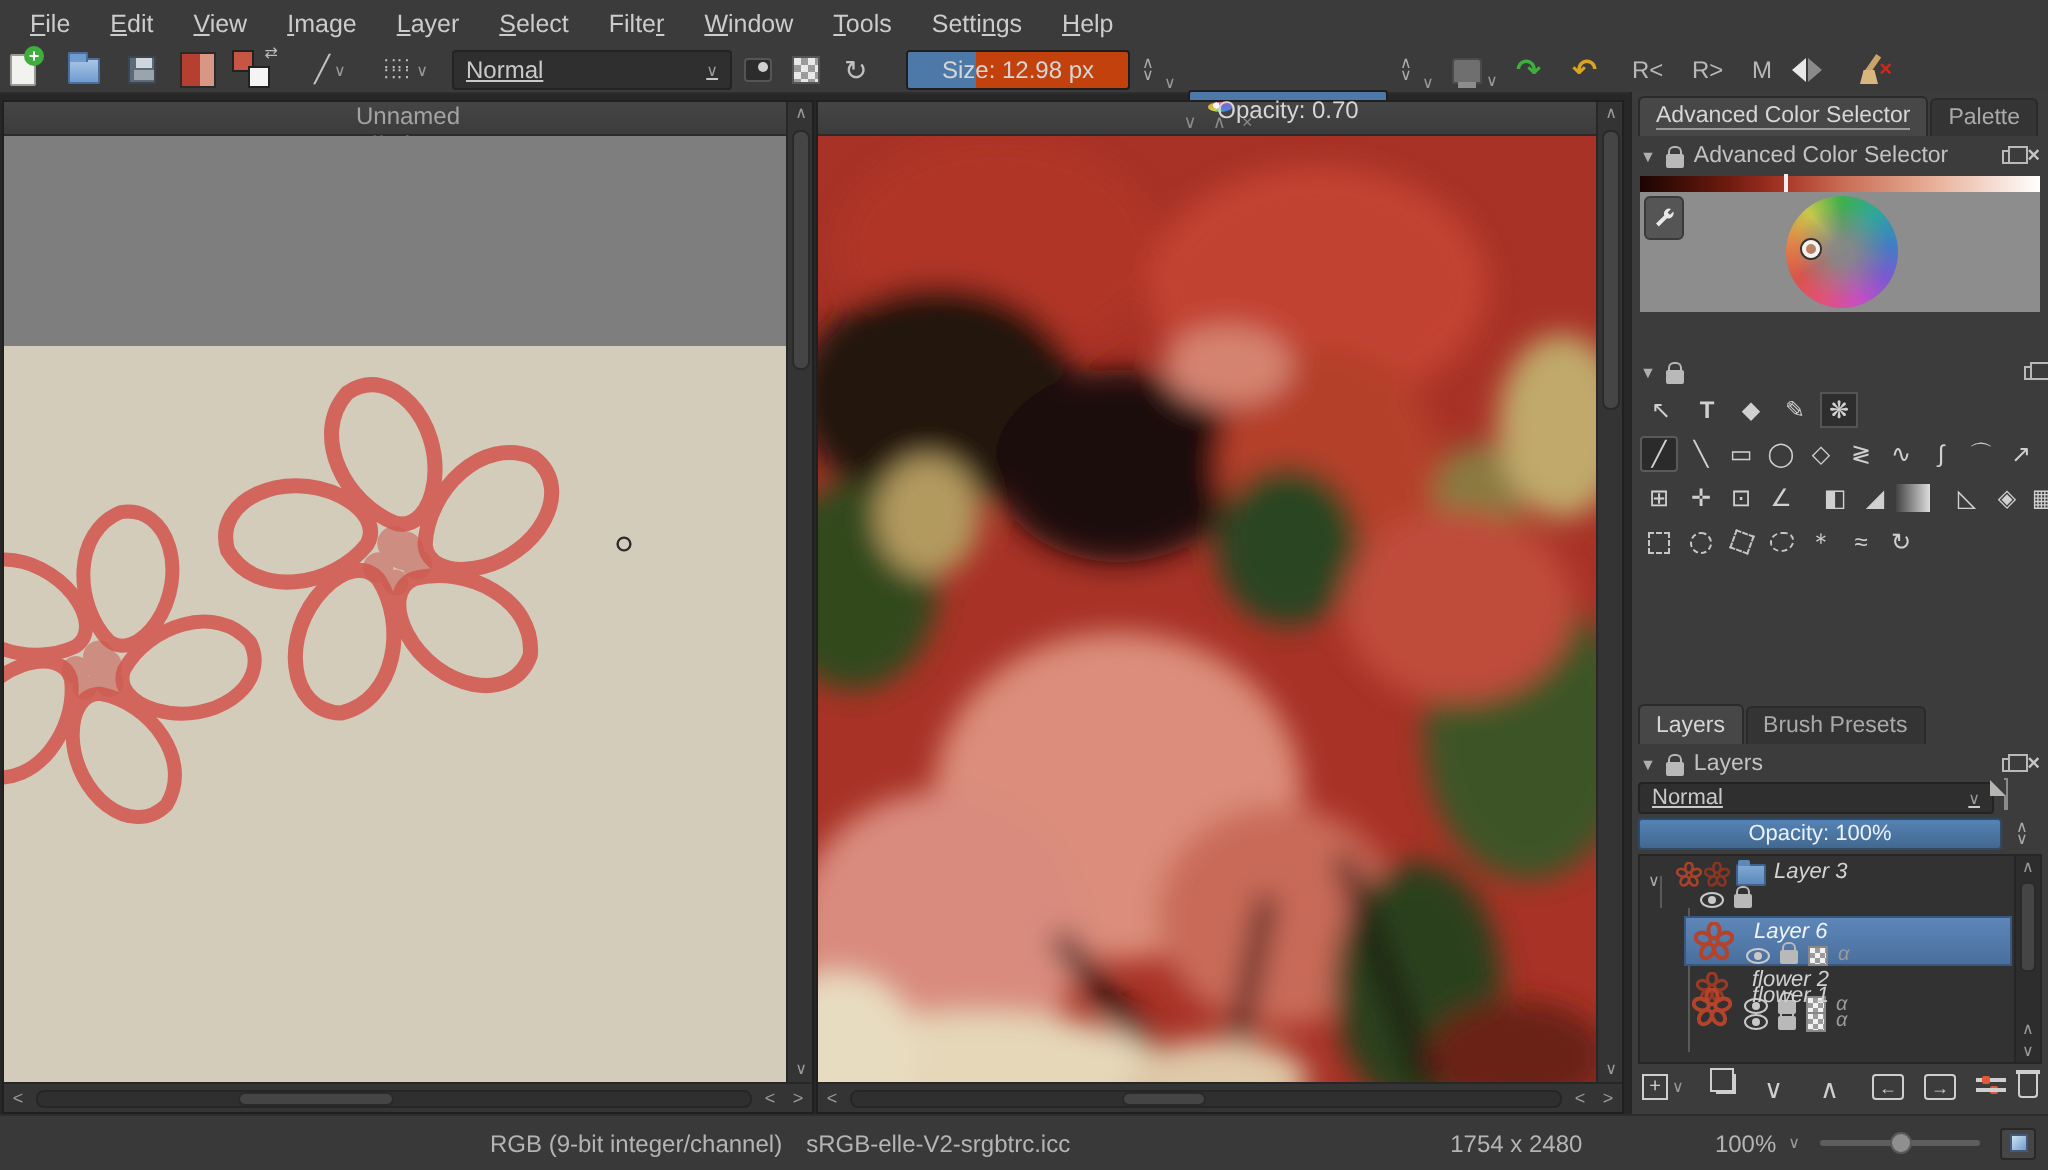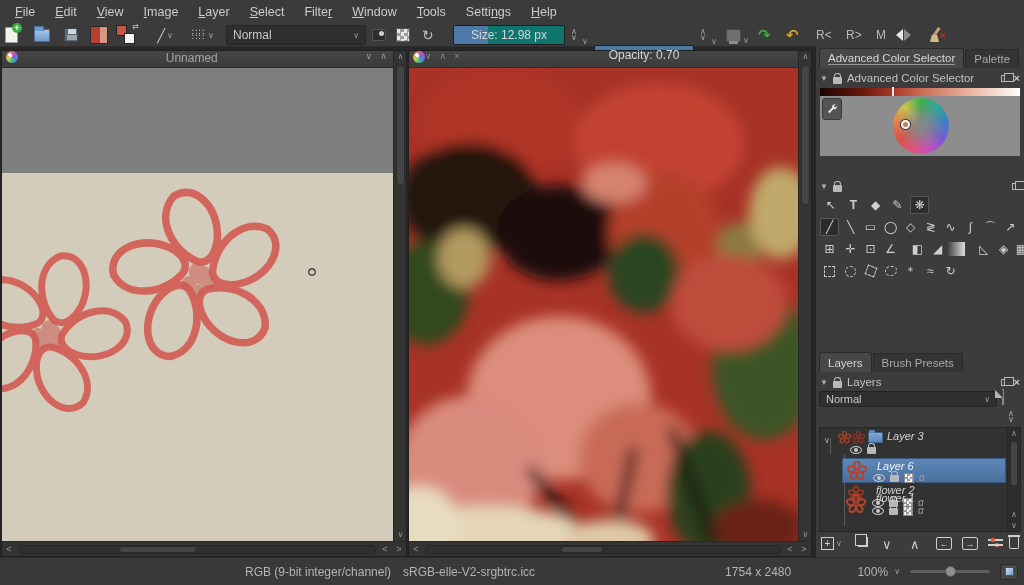--- a/index.html
+++ b/index.html
@@ -11,22 +11,22 @@
   
   #menubar{left:0;top:0;width:1024px;height:23px;background:#3b3b3b;display:flex;align-items:center;padding-left:6px;gap:2px;}
   .menu-item{padding:3px 9px;color:#cccccc;font-size:12.5px;cursor:default;}
   .menu-item u, .accel{text-decoration:underline;}
 
   
   #toolbar{left:0;top:23px;width:1024px;height:24px;background:#3b3b3b;border-bottom:1px solid #2d2d2d;}
   .tbtn{position:absolute;top:2px;height:20px;display:flex;align-items:center;justify-content:center;color:#c0c0c0;}
   .chev{font-size:8px;color:#9a9a9a;margin-left:2px;}
   .dropdown{background:#2f2f2f;border:1px solid #232323;border-radius:2px;color:#c9c9c9;
-            display:flex;align-items:center;padding:0 6px;font-size:12px;}
-  .spinfield{background:#0f766e;border:1px solid #1e1e1e;border-radius:2px;position:relative;overflow:hidden;
+            display:flex;align-items:center;padding:0 6px;font-size:12px;text-decoration:underline;}
+  .spinfield{background:#c2410c;border:1px solid #1e1e1e;border-radius:2px;position:relative;overflow:hidden;
              display:flex;align-items:center;justify-content:center;color:#d6d6d6;font-size:12px;}
   .spinfill{position:absolute;left:0;top:0;bottom:0;background:#4d79a8;}
   .spinlbl{position:relative;z-index:2;}
   .spincol{display:flex;flex-direction:column;justify-content:center;line-height:6px;font-size:8px;color:#aaa;margin-left:3px;}
 
   
   .i-paper{width:13px;height:16px;background:#f2f2ee;border:1px solid #9a9a96;position:relative;border-radius:1px;}
   .i-paper .plus{position:absolute;right:-5px;top:-5px;width:10px;height:10px;background:#3fae3f;border-radius:50%;
                  color:#fff;font-size:9px;line-height:10px;text-align:center;font-weight:bold;}
   .i-open{width:16px;height:13px;background:linear-gradient(180deg,#a8c4e4,#6f9cd0);border:1px solid #4a6f9e;border-radius:1px;position:relative;}
@@ -52,22 +52,22 @@
   .i-mirror .t2{width:0;height:0;border-top:6px solid transparent;border-bottom:6px solid transparent;border-left:7px solid #8a8a8a;margin-left:1px;}
   .i-broom{position:relative;width:16px;height:16px;}
   .i-broom .stick{position:absolute;left:7px;top:0;width:3px;height:10px;background:#caa36a;transform:rotate(35deg);}
   .i-broom .head{position:absolute;left:2px;top:8px;width:9px;height:7px;background:#d8b77e;clip-path:polygon(0 100%,20% 0,80% 0,100% 100%);}
   .i-broom .x{position:absolute;right:-2px;top:2px;color:#cc2a1a;font-size:11px;font-weight:bold;}
   .i-stamp{width:15px;height:13px;background:#6f6f6f;border:1px solid #4a4a4a;border-radius:2px 2px 0 0;position:relative;}
   .i-stamp::after{content:"";position:absolute;left:2px;bottom:-3px;width:9px;height:3px;background:#8d8d8d;}
 
   
   .subwin{position:absolute;background:#3a3a3a;border:1px solid #202020;}
-  .wtitle{height:17px;background:linear-gradient(180deg,#454545,#3c3c3c);display:flex;align-items:flex-start;
-          padding:0 4px;border-bottom:1px solid #2b2b2b;}
+  .wtitle{height:17px;background:linear-gradient(180deg,#454545,#3c3c3c);display:flex;align-items:center;
+          padding:0 4px;border-bottom:1px solid #2b2b2b;flex-direction:column;}
   .wtitle .ttext{flex:1;text-align:center;font-size:12px;}
   .wbtns{display:flex;gap:8px;font-size:9px;color:#9a9a9a;padding-right:2px;}
   .appicon{width:12px;height:12px;border-radius:50%;
      background:radial-gradient(circle at 35% 35%,#f7f7f7 0 18%,transparent 19%),
                 conic-gradient(#e65ca0,#8f5cd8,#4a86d8,#43b5a0,#c8d84a,#e8974a,#e65ca0);}
   .vsb{position:absolute;top:0;right:0;width:13px;bottom:15px;background:#343434;border-left:1px solid #272727;}
   .vsb .sbarr{position:absolute;left:0;width:13px;height:12px;color:#9a9a9a;font-size:8px;text-align:center;line-height:12px;}
   .vsb .thumb{position:absolute;left:2px;width:9px;background:#454545;border:1px solid #2a2a2a;border-radius:4px;}
   .hsb{position:absolute;left:0;right:0;bottom:0;height:15px;background:#343434;border-top:1px solid #272727;display:flex;align-items:center;}
   .hsb .sbarr{width:14px;color:#9a9a9a;font-size:9px;text-align:center;}
@@ -496,20 +496,23 @@
       <span class="i-float"></span>
       <span class="i-close">×</span>
     </div>
 
     <div class="abs dropdown" style="left:3px;top:345px;width:178px;height:16px;justify-content:space-between;">
       <span style="font-size:11px;">Normal</span>
         <span class="chev">∨</span>
     </div>
     <span class="abs" style="left:186px;top:344px;"><span class="i-page"></span></span>
 
+    <div class="abs opbar" style="left:3px;top:363px;width:182px;height:16px;">
+      <span>Opacity:  100%</span>
+    </div>
     <span class="abs spincol" style="left:189px;top:363px;height:16px;">
         <span>∧</span>
         <span>∨</span>
       </span>
 
     <div class="abs" style="left:3px;top:381px;width:202px;height:105px;background:#323232;border:1px solid #262626;overflow:hidden;">
 
       <span class="abs" style="left:10px;top:10px;width:1px;height:16px;background:#5a5a5a;"></span>
       <span class="abs" style="left:24px;top:26px;width:1px;height:72px;background:#5a5a5a;"></span>
 

